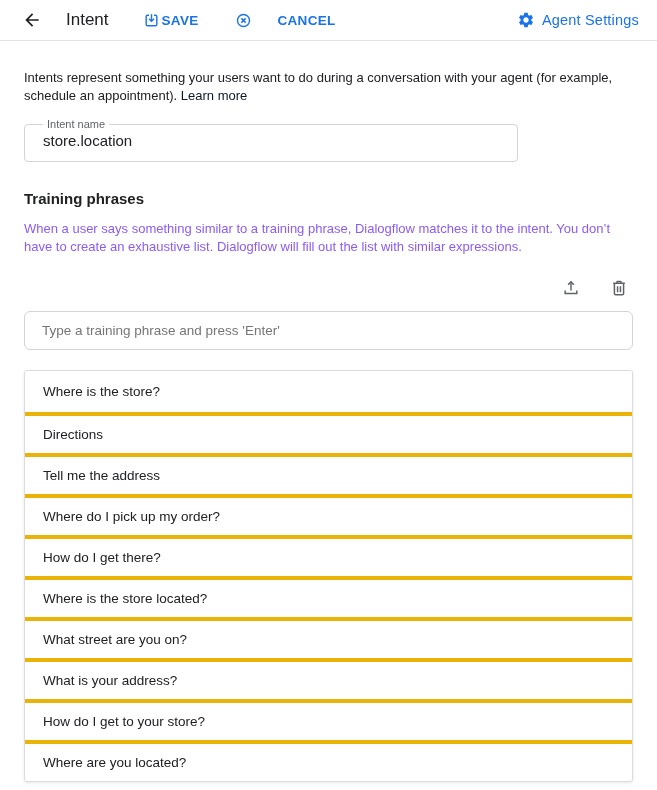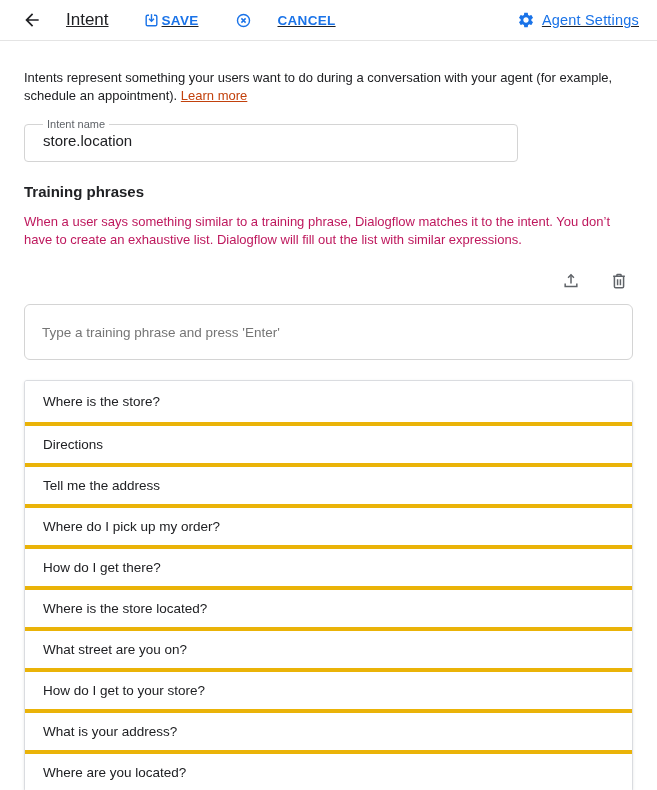--- a/index.html
+++ b/index.html
@@ -10,21 +10,20 @@
     color: #202124;
     overflow: hidden;
   }
   
   .header {
     display: flex; align-items: center;
     height: 41px;
     padding: 0 10px 0 18px;
     border-bottom: 1px solid #e4e4e4;
     background: #fff;
-    text-decoration: underline;
   }
   .icon-btn {
     background: none; border: none; cursor: pointer;
     display: inline-flex; align-items: center; justify-content: center;
     color: #202124; padding: 4px;
   }
   .header-title {
     font-size: 17px; font-weight: 400; color: #202124;
     margin-left: 20px; margin-right: 32px;
   }
@@ -45,21 +44,21 @@
   .text-btn svg { flex: 0 0 auto; }
 
   
   .main { padding: 0 24px; }
   .intro {
     margin-top: 28px;
     font-size: 13px; line-height: 18px; color: #202124;
     max-width: 612px;
   }
   .learn-more {
-    color: #c2410c; text-decoration: underline; cursor: pointer;
+    color: #0f172a; cursor: pointer;
   }
 
   
   .outlined-field {
     margin-top: 13px;
     border: 1px solid #d4d4d4; border-radius: 4px;
     padding: 0 14px 9px 16px;
     width: 494px;
   }
   .outlined-field legend {
@@ -67,41 +66,41 @@
     padding: 0 4px; margin-left: 2px;
   }
   .outlined-field input {
     border: none; outline: none; width: 100%;
     font-family: "Liberation Sans", sans-serif;
     font-size: 15px; color: #202124;
     padding: 2px 0 3px 2px; background: transparent;
   }
 
   .section-heading {
-    margin-top: 21px;
+    margin-top: 28px;
     font-size: 15px; font-weight: 700; color: #202124;
   }
   .section-desc {
     margin-top: 13px;
-    font-size: 13px; line-height: 18px; color: #be185d;
+    font-size: 13px; line-height: 18px; color: #8b5cf6;
     max-width: 612px;
   }
 
   
   .actions-row {
     margin-top: 18px;
     width: 609px;
     display: flex; justify-content: flex-end; gap: 20px;
   }
   .actions-row .icon-btn { color: #5f6368; }
 
   
   .phrase-input {
     margin-top: 9px;
-    width: 609px; height: 56px;
+    width: 609px; height: 39px;
     border: 1px solid #d4d4d4; border-radius: 6px;
     padding: 0 17px;
     font-family: "Liberation Sans", sans-serif;
     font-size: 13.5px; color: #202124;
     outline: none;
   }
   .phrase-input::placeholder { color: #757575; opacity: 1; }
 
   
   .phrase-list {
@@ -206,17 +205,17 @@
   <input type="text" class="phrase-input" placeholder="Type a training phrase and press 'Enter'" style="">
 
   <div class="phrase-list">
       <div class="phrase-row">Where is the store?</div>
       <div class="phrase-row">Directions</div>
       <div class="phrase-row">Tell me the address</div>
       <div class="phrase-row">Where do I pick up my order?</div>
       <div class="phrase-row">How do I get there?</div>
       <div class="phrase-row">Where is the store located?</div>
       <div class="phrase-row">What street are you on?</div>
+      <div class="phrase-row">What is your address?</div>
       <div class="phrase-row">How do I get to your store?</div>
-      <div class="phrase-row">What is your address?</div>
       <div class="phrase-row">Where are you located?</div>
     </div>
 </div>
 
 </body></html>

